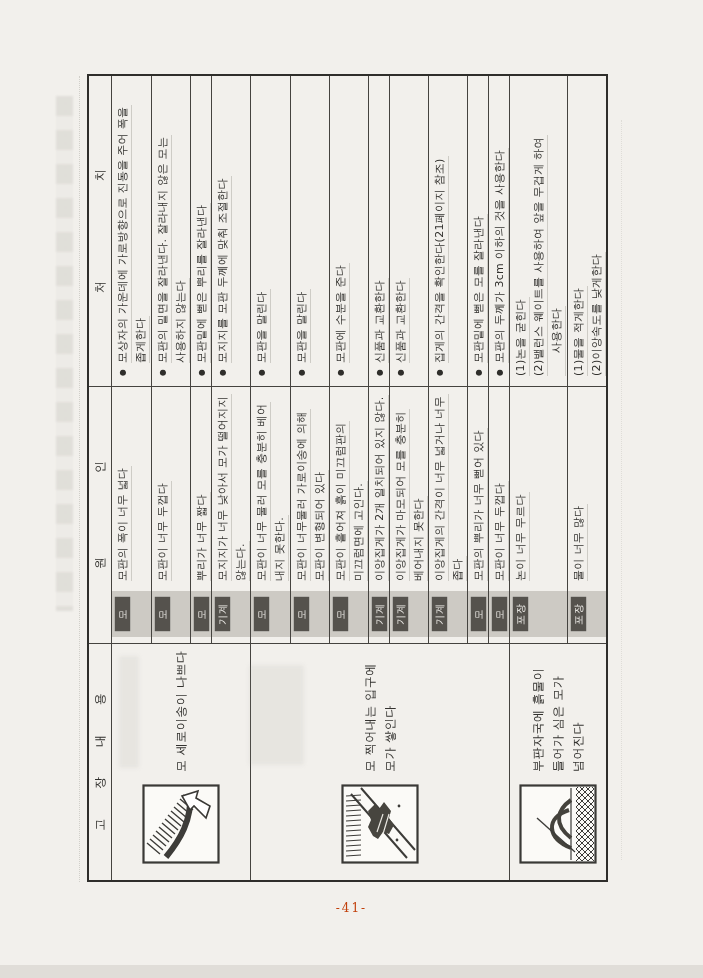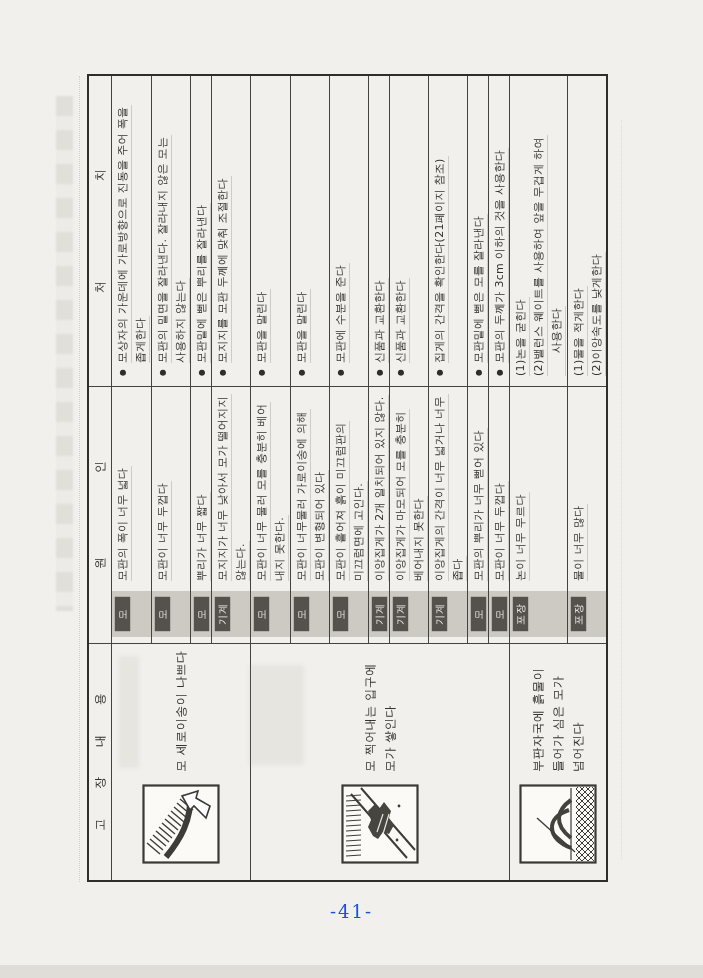--- a/index.html
+++ b/index.html
@@ -29,21 +29,21 @@
               align-items:flex-start;padding-top:3px;box-sizing:border-box;}
   .badge{min-width:34px;height:15px;background:#55524d;color:#efede9;font-size:10px;line-height:15px;
          text-align:center;letter-spacing:1px;box-shadow:0 0 1px #3a3936;}
   .cause-text{flex:1;padding:2px 0 0 10px;}
   .remedy-cell{flex:1;display:flex;padding:2px 4px 0 10px;box-sizing:border-box;}
   .bullet{width:13px;font-size:8px;line-height:17px;color:#2f2e2b;flex:0 0 auto;}
   .remedy-text{flex:1;}
   .tl{font-size:11px;line-height:17px;letter-spacing:.3px;white-space:pre;
       border-bottom:1px solid rgba(148,144,136,.38);width:fit-content;padding-right:2px;}
   .pageno{position:absolute;left:0;top:901px;width:703px;text-align:center;
-          font-family:"DejaVu Serif","Liberation Serif",serif;font-size:18px;letter-spacing:2px;color:#1d4ed8;}
+          font-family:"DejaVu Serif","Liberation Serif",serif;font-size:12px;letter-spacing:2px;color:#c2410c;}
   
   .smudge{position:absolute;pointer-events:none;}
   .smudge-left{left:56px;top:96px;width:17px;height:515px;
      background:repeating-linear-gradient(to bottom,rgba(158,154,146,.20) 0 20px,rgba(158,154,146,.05) 20px 34px);
      filter:blur(1px);}
   .dotline-a{left:79px;top:76px;width:0;height:806px;border-left:1px dotted rgba(150,146,138,.35);}
   .dotline-b{left:598px;top:90px;width:0;height:790px;border-left:1px dotted rgba(150,146,138,.30);}
   .dotline-c{left:621px;top:120px;width:0;height:740px;border-left:1px dotted rgba(150,146,138,.20);}
   .bottom-band{left:0;top:965px;width:703px;height:13px;background:#dad7d1;opacity:.75;}
   .ghost{position:absolute;background:rgba(158,154,144,.13);filter:blur(2px);pointer-events:none;}

